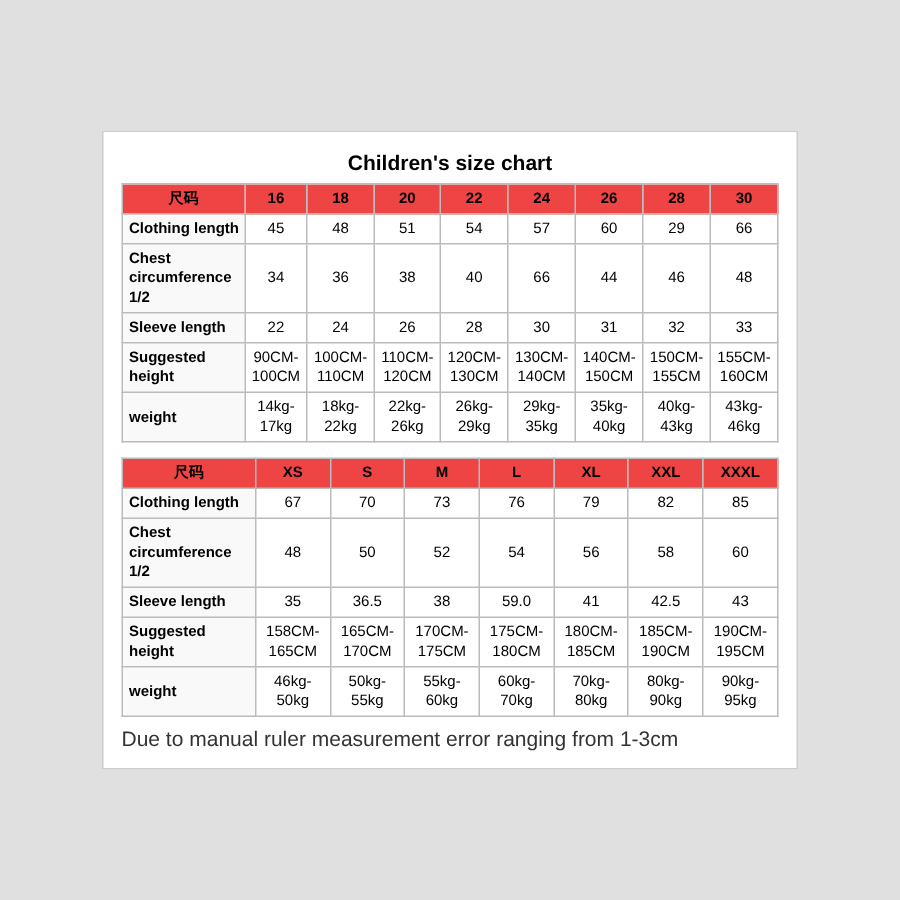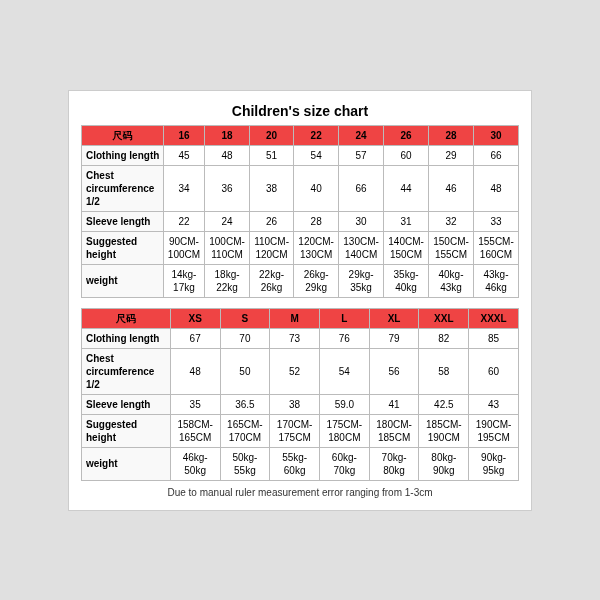--- a/index.html
+++ b/index.html
@@ -43,22 +43,21 @@
       text-align: left;
       padding-left: 4px;
       font-weight: bold;
       background: #f9f9f9;
       margin-left: 24px;
     }
     .section-gap {
       height: 10px;
     }
     .footer-note {
-      text-align: center;
-      font-size: 10px;
+      font-size: 14px;
       margin-top: 6px;
       color: #333;
     }
   </style>
 </head>
 <body>
 
 <div class="container">
 
   <div class="chart-title">Children's size chart</div>

